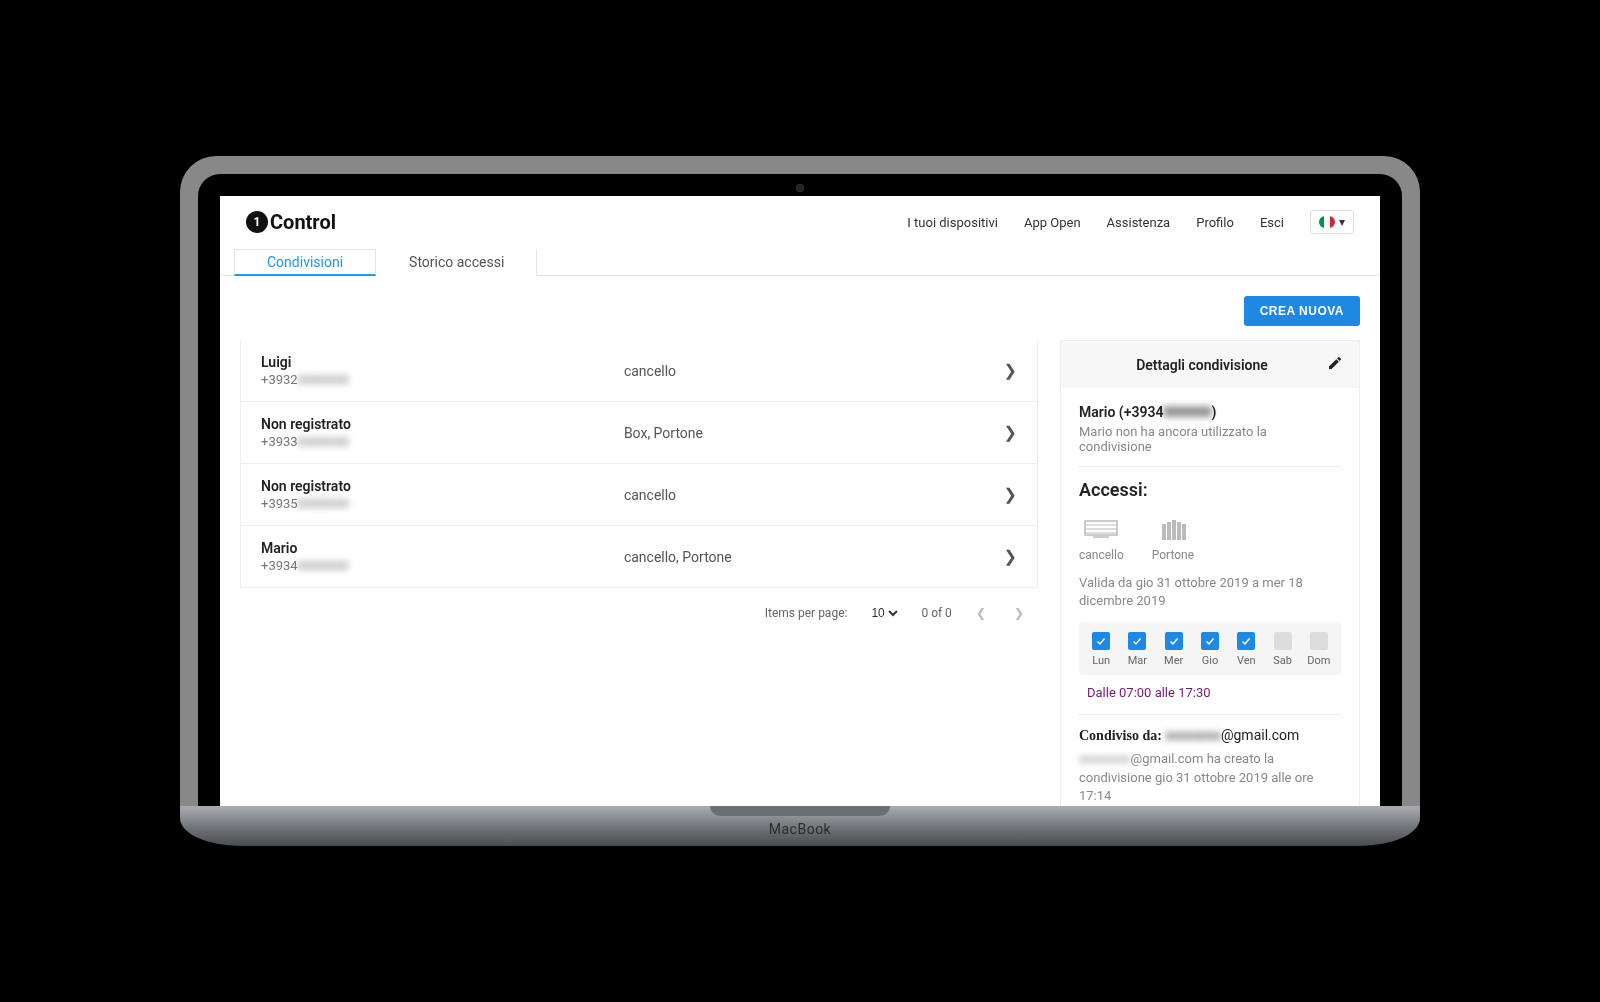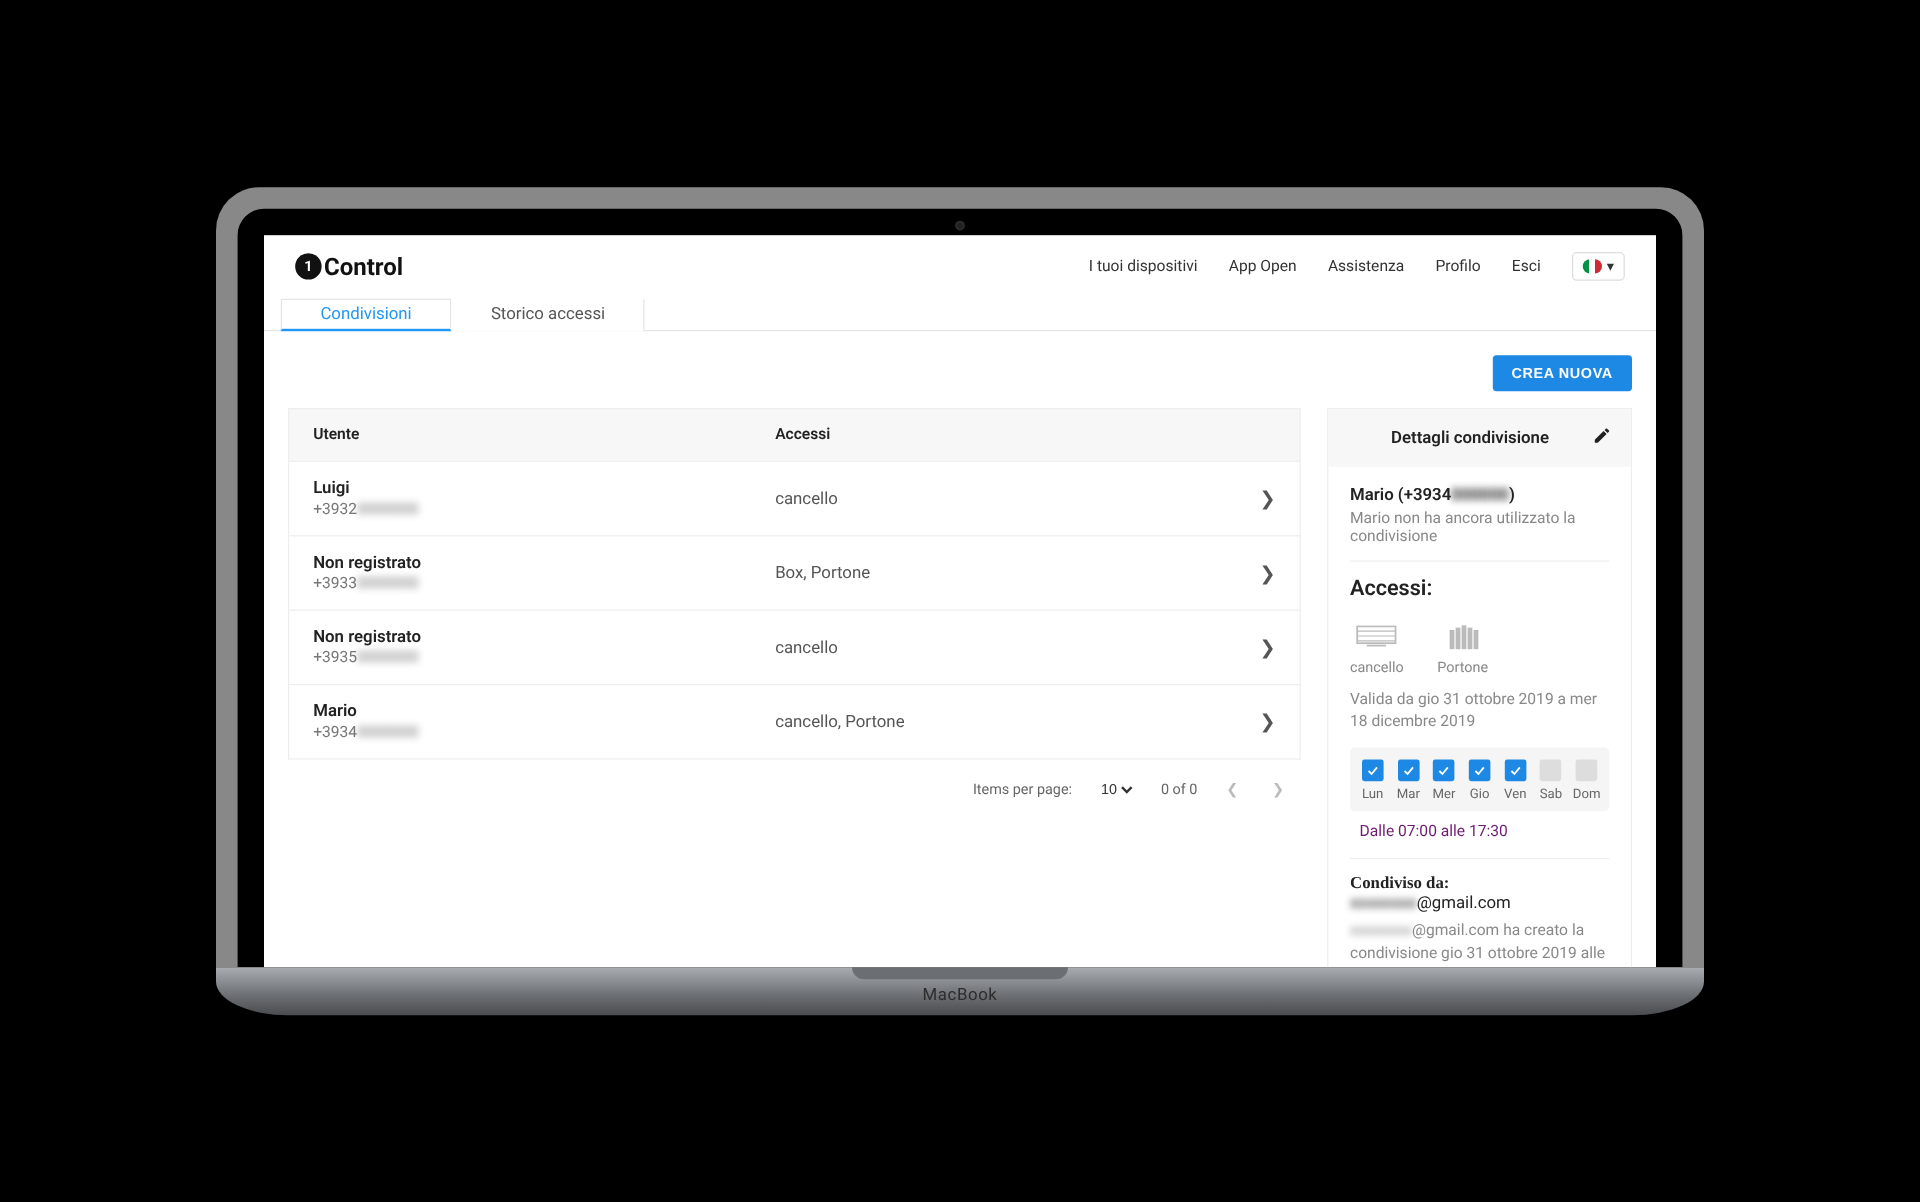--- a/index.html
+++ b/index.html
@@ -173,21 +173,21 @@
     display:flex; align-items:center; justify-content:flex-end;
     gap:20px; padding:14px 10px; font-size:12px; color:#666;
   }
   .paginator select {
     border:none; font-size:12px; color:#333; background:transparent;
   }
   .pag-arrow { color:#bbb; cursor:pointer; padding:4px;}
 
   
   .details {
-    width:254px;
+    width:300px;
     border:1px solid #eee;
   }
   .details-head {
     display:flex; align-items:center;
     background:#f7f7f7;
     padding:14px 16px;
     font-size:14px; font-weight:600; color:#222;
   }
   .details-head .title { flex:1; text-align:center; }
   .pencil { cursor:pointer; }
@@ -261,24 +261,20 @@
         </div>
 
         <div class="content-area">
           <div class="toolbar">
             <button class="btn-primary">CREA NUOVA</button>
           </div>
 
           <div class="layout">
 
             <div class="table-panel">
-              <div class="table-head">
-                <div class="col-user">Utente</div>
-                <div class="col-access">Accessi</div>
-              </div>
               <div id="rows">
                   <div class="row">
     <div class="col-user">
       <div class="user-name">Luigi</div>
       <div class="user-phone">+3932<span class="blur">0000000</span></div>
     </div>
     <div class="col-access access-cell">cancello</div>
     <div class="chevron">❯</div>
                   </div>
                   <div class="row">

